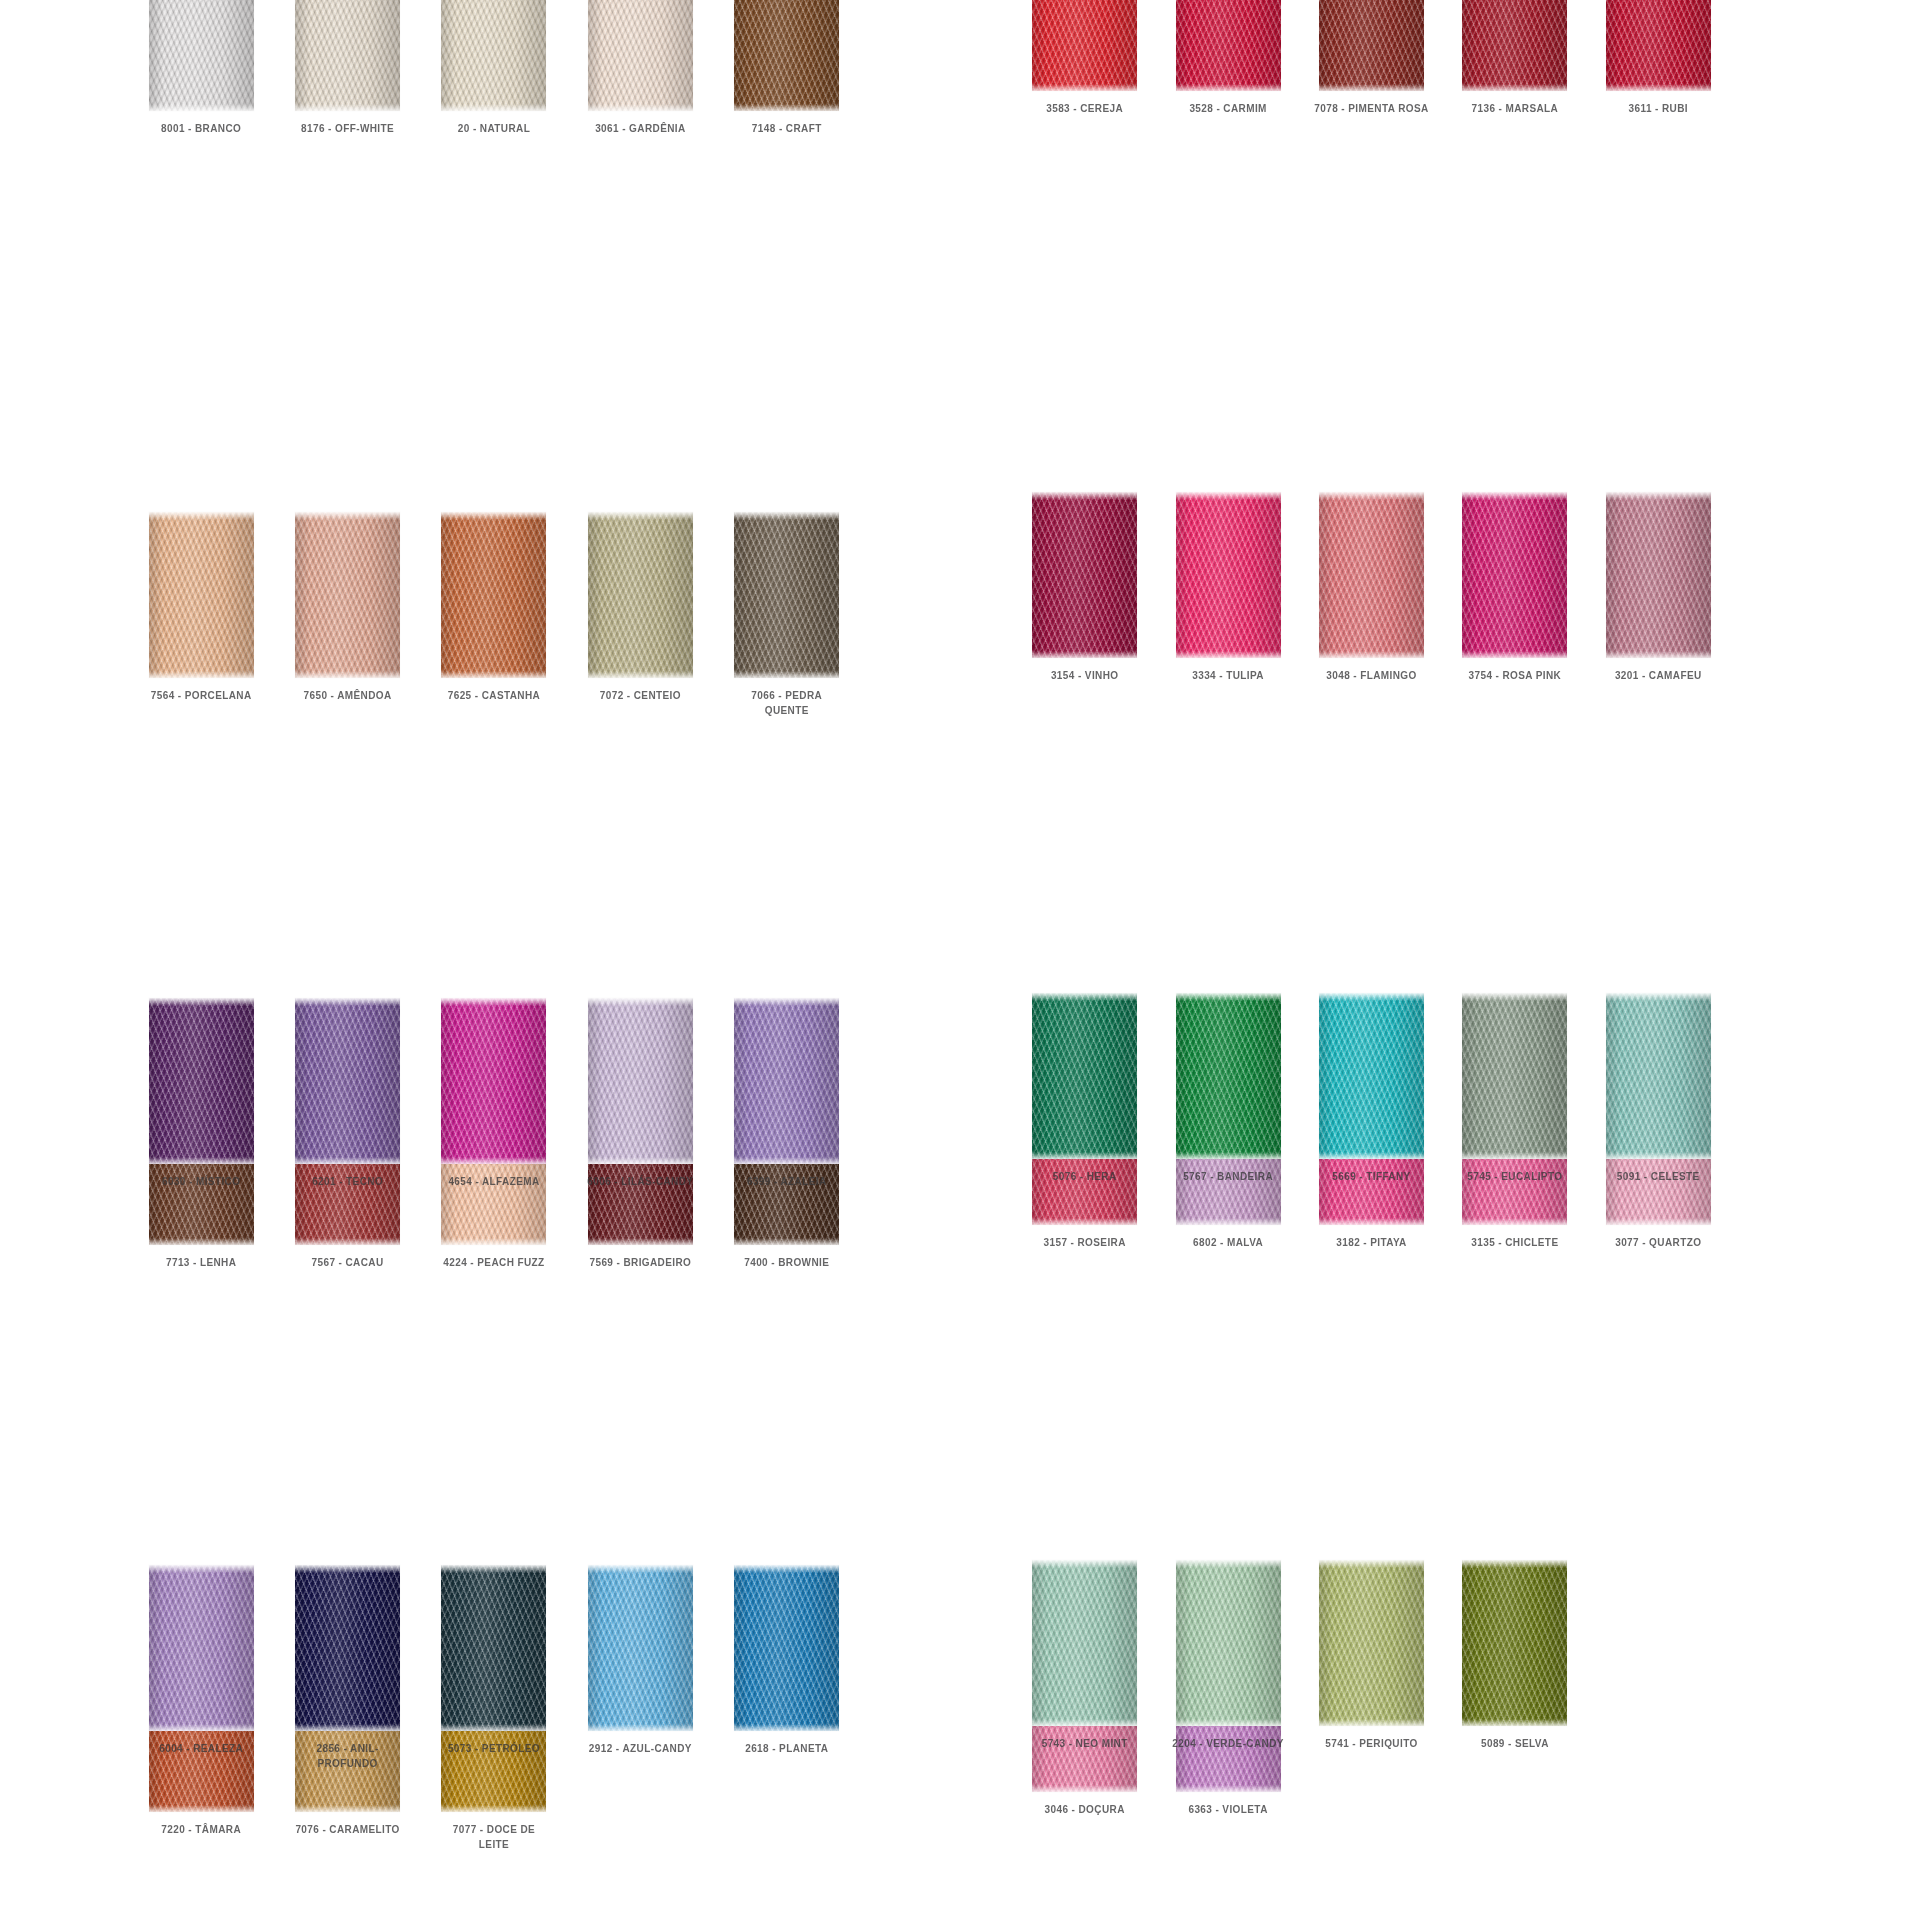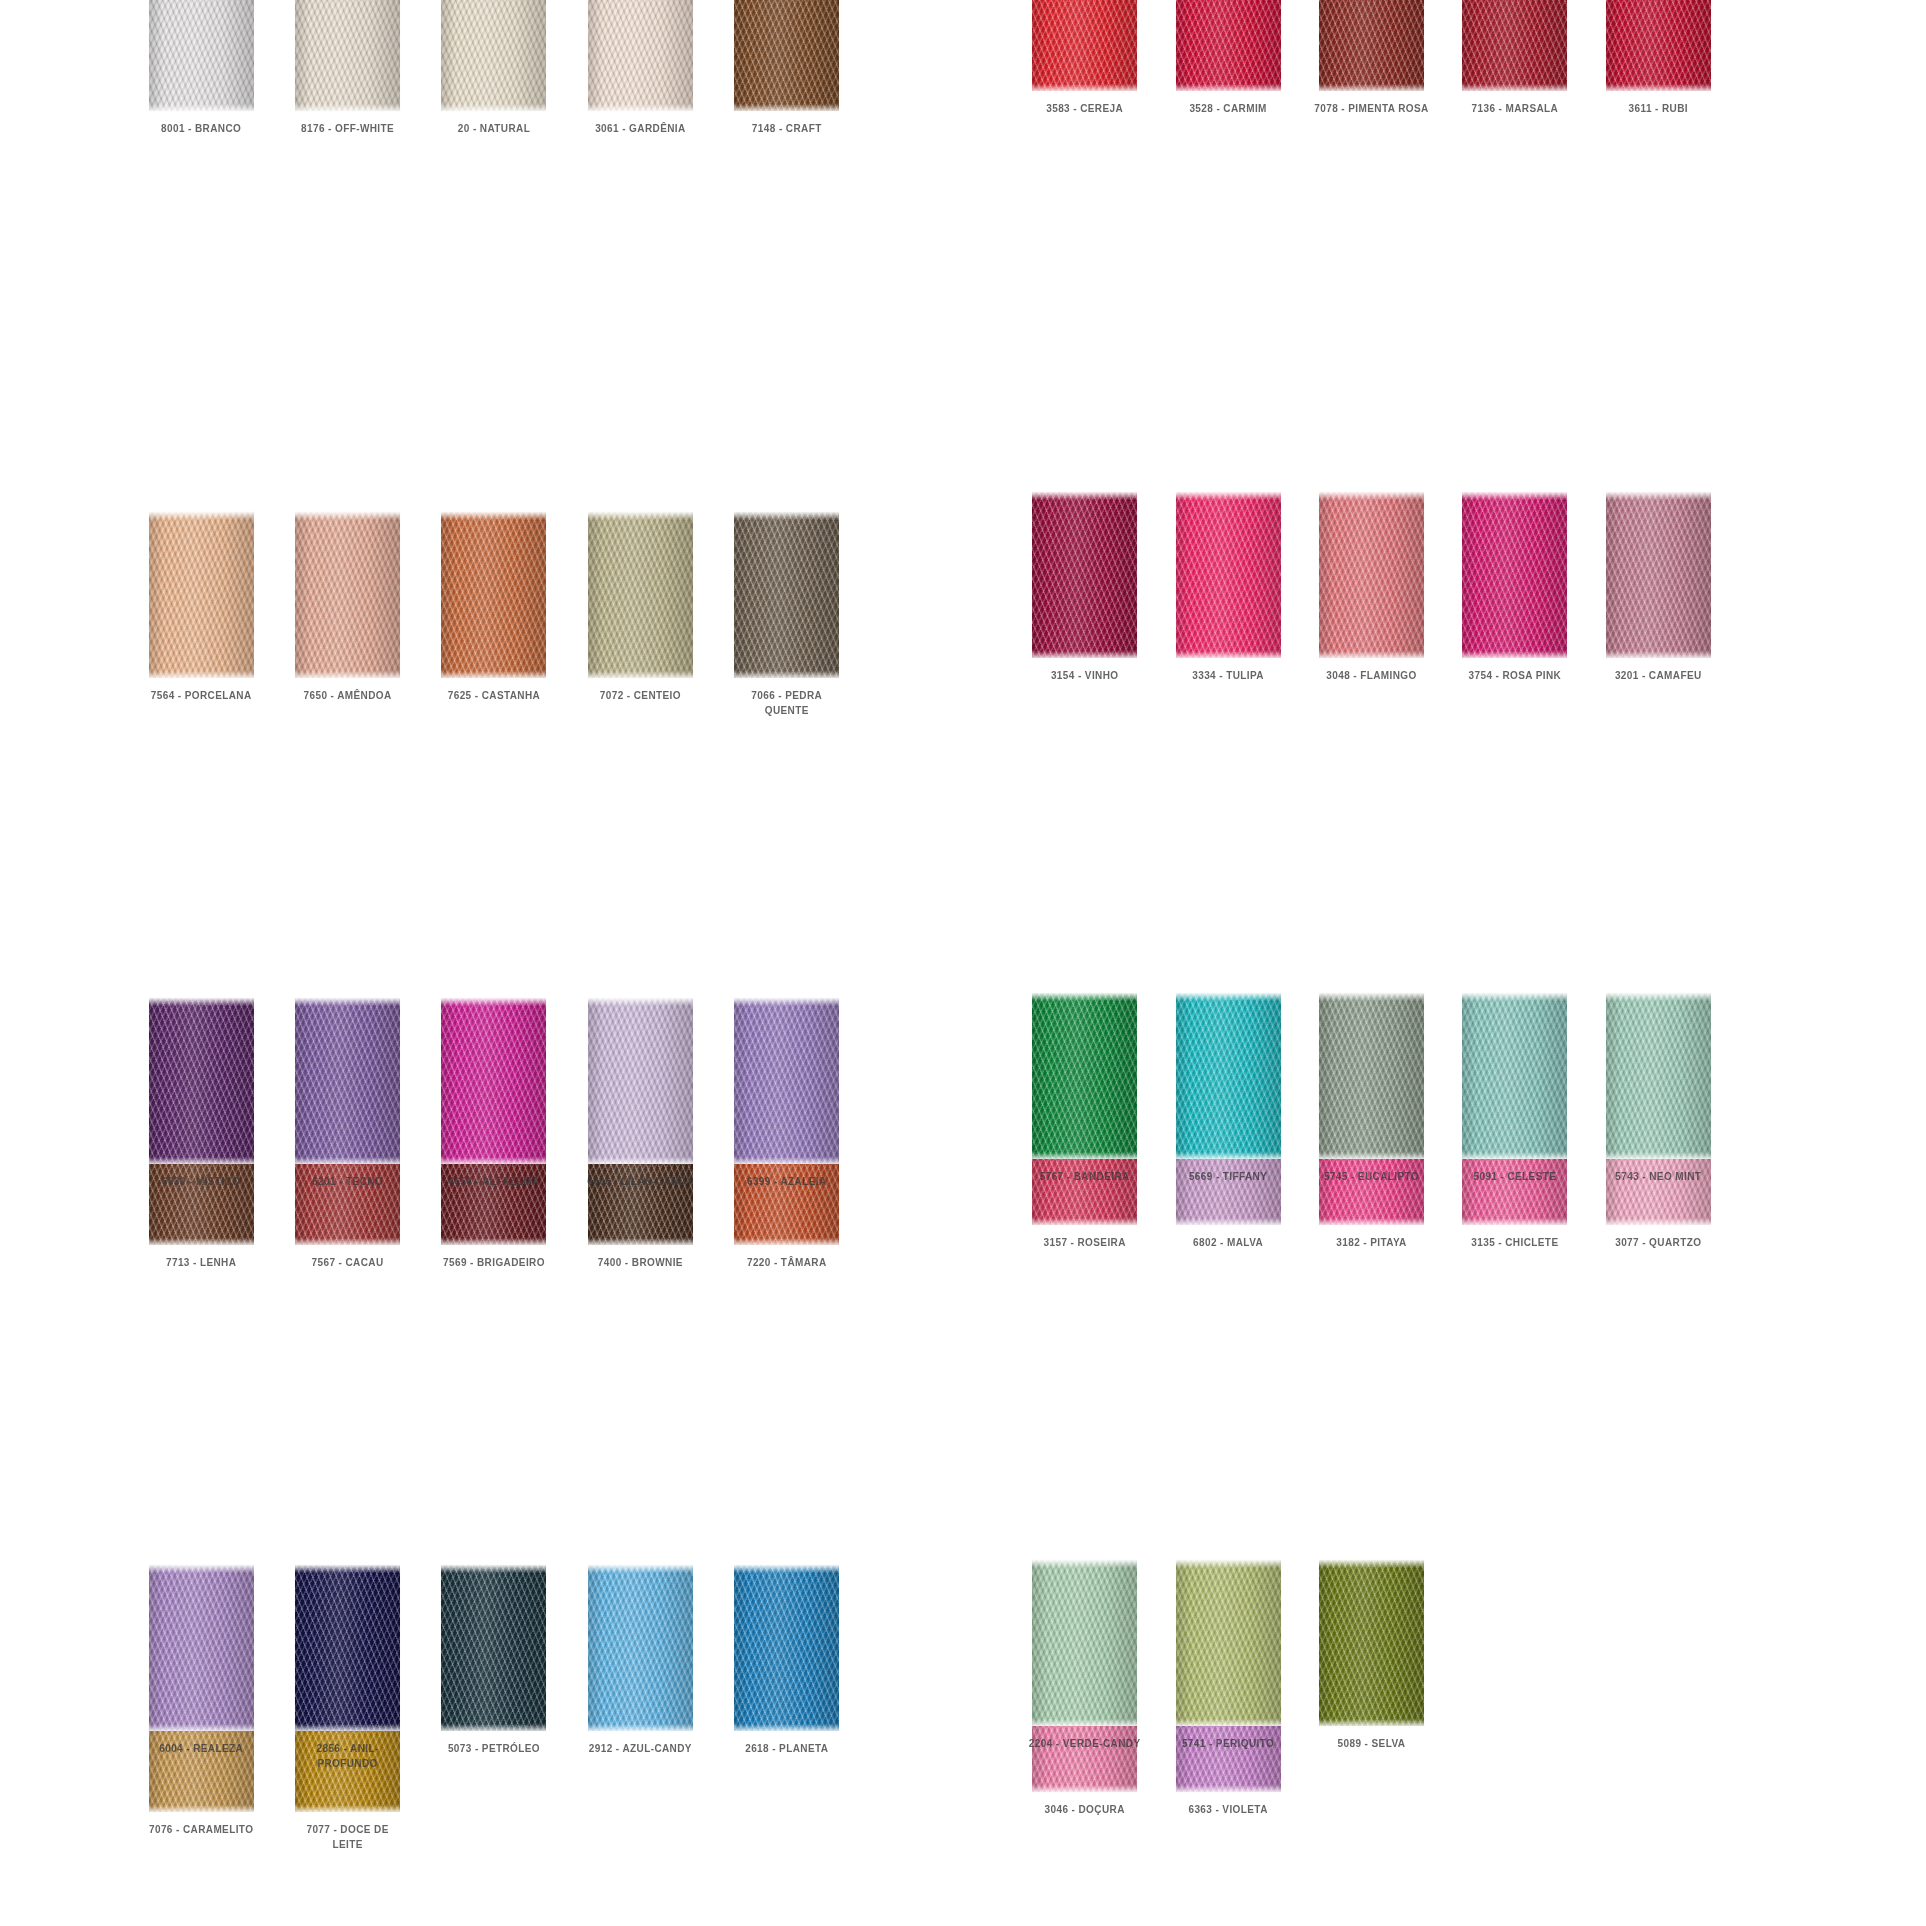--- a/index.html
+++ b/index.html
@@ -244,20 +244,33 @@
             <div class="shade"></div>
             <div class="topcap"></div>
             <div class="botcap"></div>
           </div>
         </div>
         <div class="label">7567 - CACAU</div>
       </div>
       <div class="swatch-cell">
         <div class="skein-wrap">
           <div class="skein">
+            <div class="base" style="background: rgb(247, 195, 164);"></div>
+            <div class="threads"></div>
+            <div class="threads2"></div>
+            <div class="shade"></div>
+            <div class="topcap"></div>
+            <div class="botcap"></div>
+          </div>
+        </div>
+        <div class="label">4224 - PEACH FUZZ</div>
+      </div>
+      <div class="swatch-cell">
+        <div class="skein-wrap">
+          <div class="skein">
             <div class="base" style="background: rgb(110, 31, 36);"></div>
             <div class="threads"></div>
             <div class="threads2"></div>
             <div class="shade"></div>
             <div class="topcap"></div>
             <div class="botcap"></div>
           </div>
         </div>
         <div class="label">7569 - BRIGADEIRO</div>
       </div>
@@ -658,20 +671,33 @@
             <div class="threads2"></div>
             <div class="shade"></div>
             <div class="topcap"></div>
             <div class="botcap"></div>
           </div>
         </div>
         <div class="label">2618 - PLANETA</div>
       </div>
     </div>
   <div class="quadrant" id="q-greens">
+      <div class="swatch-cell">
+        <div class="skein-wrap">
+          <div class="skein">
+            <div class="base" style="background: rgb(13, 122, 84);"></div>
+            <div class="threads"></div>
+            <div class="threads2"></div>
+            <div class="shade"></div>
+            <div class="topcap"></div>
+            <div class="botcap"></div>
+          </div>
+        </div>
+        <div class="label">5076 - HERA</div>
+      </div>
       <div class="swatch-cell">
         <div class="skein-wrap">
           <div class="skein">
             <div class="base" style="background: rgb(15, 138, 60);"></div>
             <div class="threads"></div>
             <div class="threads2"></div>
             <div class="shade"></div>
             <div class="topcap"></div>
             <div class="botcap"></div>
           </div>

